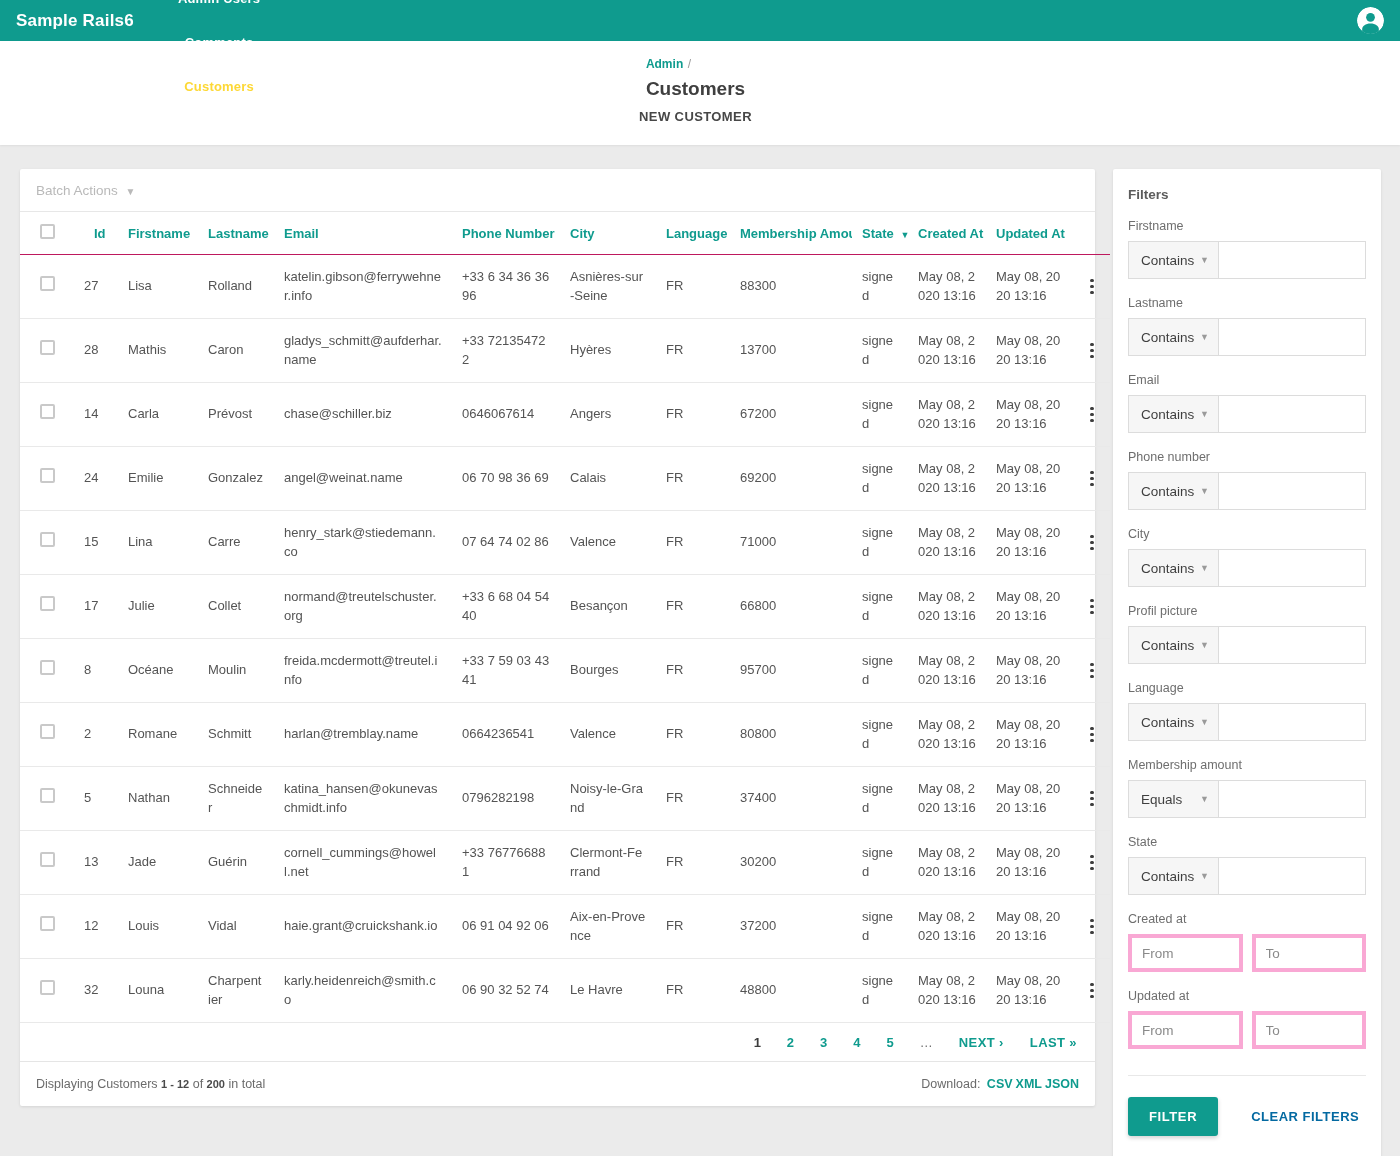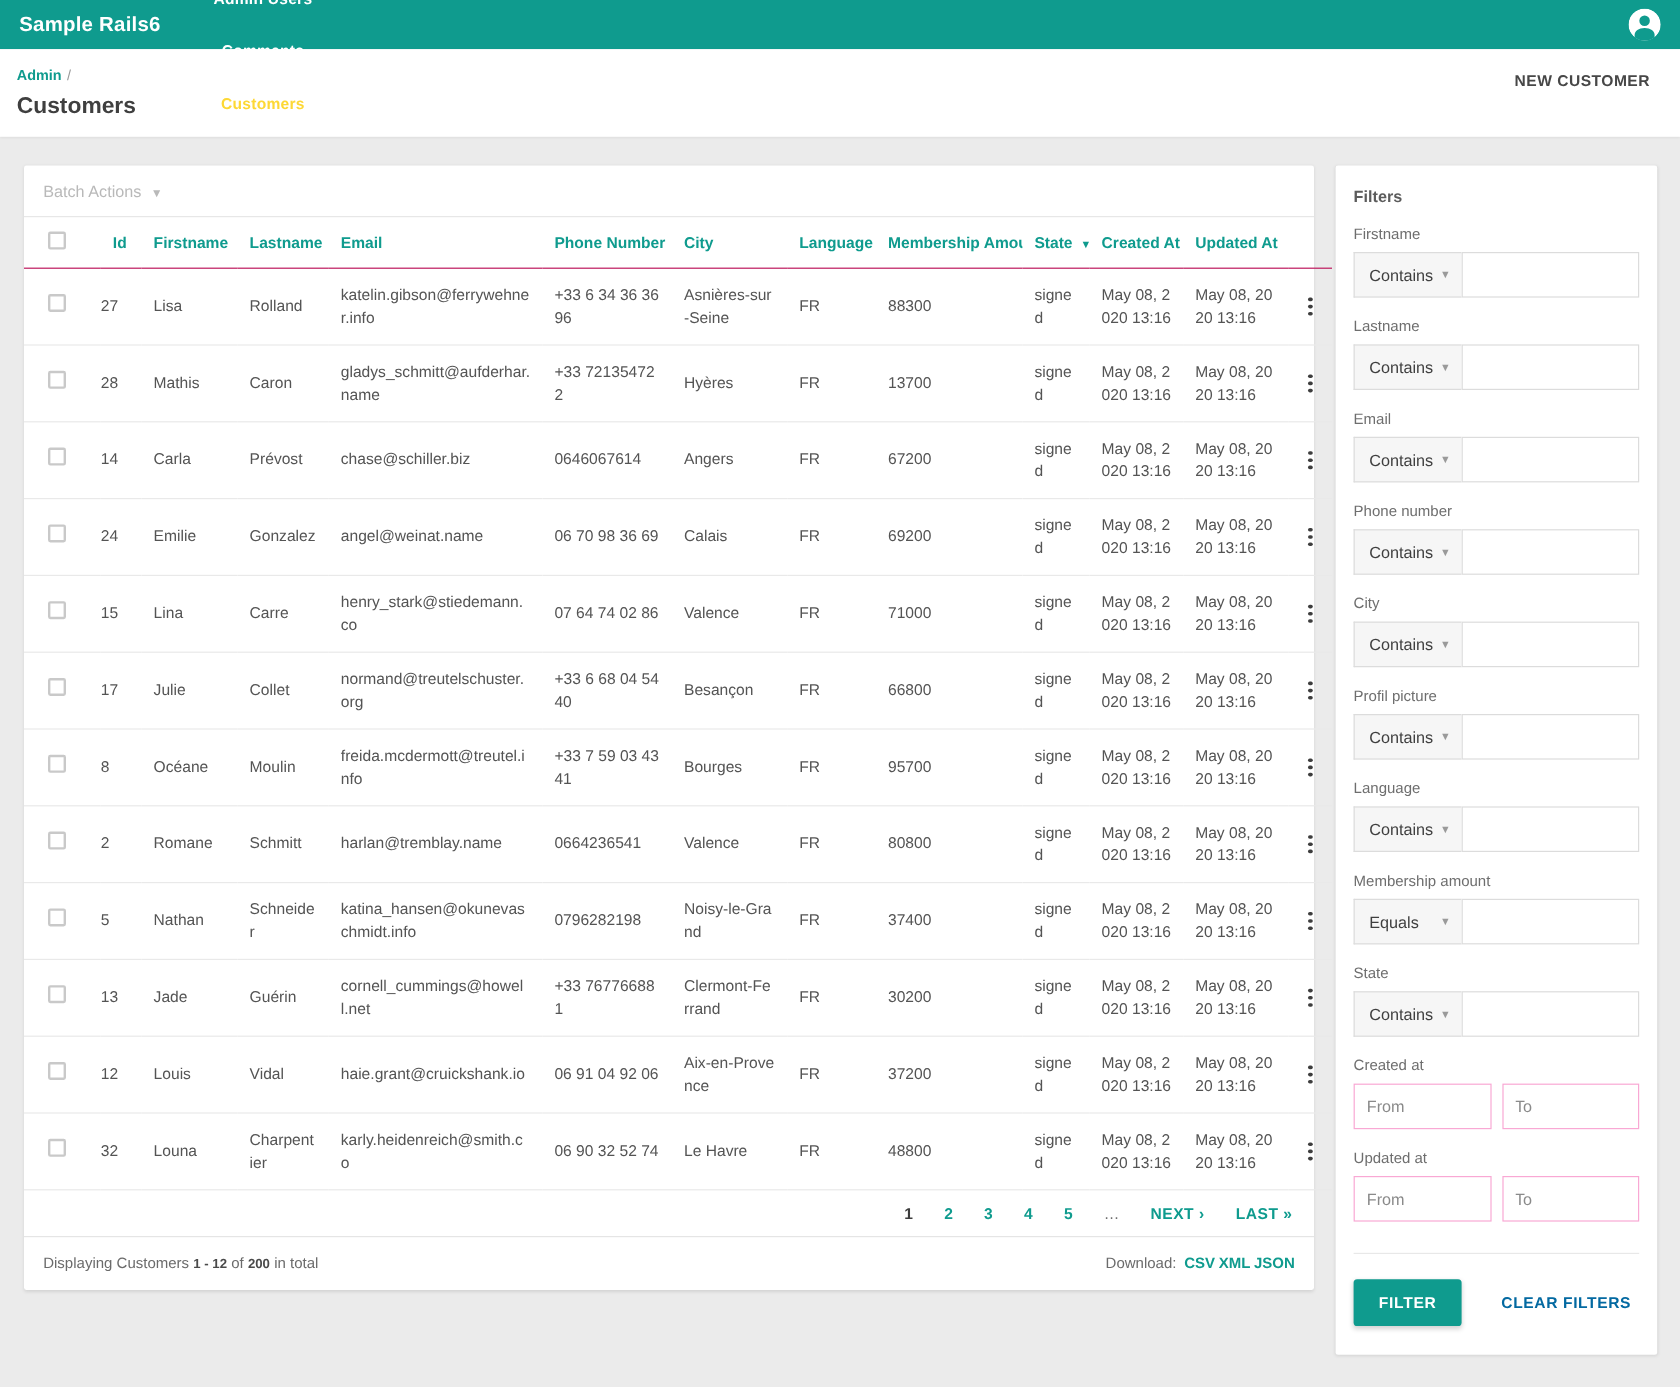--- a/index.html
+++ b/index.html
@@ -19,22 +19,23 @@
   }
   .brand { color:#fff; font-size:17px; font-weight:bold; margin-right:44px; letter-spacing:.2px; }
   .nav-items { display:flex; align-items:center; gap:29px;flex-direction:column; }
   .nav-item { color:#fff; font-size:13px; font-weight:bold; cursor:pointer; letter-spacing:.2px; }
   .nav-item.active { color:#fdd835; }
   .avatar { margin-left:auto; width:27px; height:27px; border-radius:50%; overflow:hidden; cursor:pointer; flex:none; }
 
   
   .page-header {
     background:#fff; padding:11px 23px 13px 14px;
-    display:flex; align-items:flex-start; justify-content:space-between;
+    display:flex; align-items:center; justify-content:space-between;
     box-shadow:0 1px 2px rgba(0,0,0,.06);
+    flex-direction:column;
   }
   .crumb-wrap { line-height:1.35; }
   .breadcrumb { font-size:12px; font-weight:bold; color:#0f9b8e; cursor:pointer; }
   .crumb-sep { font-size:12px; color:#9a9a9a; font-weight:normal; }
   .page-title { font-size:19px; font-weight:bold; color:#3f3f3f; margin-top:2px; }
   .new-btn { font-size:13px; font-weight:bold; color:#474747; letter-spacing:.4px; cursor:pointer; padding:8px 2px; }
 
   
   .main { display:flex; align-items:flex-start; padding:24px 19px 0 20px; gap:18px; }
   .panel {
@@ -101,21 +102,21 @@
   .op-select .op-text { font-size:13.5px; color:#3f3f3f; }
   .op-select .caret { color:#9a9a9a; font-size:9px; }
   .filter-input {
     flex:1; min-width:0; height:38px;
     border:1px solid #dcdcdc; background:#fff;
     font-family:"Liberation Sans", sans-serif; font-size:13.5px; color:#3f3f3f;
     padding:0 10px; outline:none; border-radius:0;
   }
   .date-row { display:flex; gap:9px; }
   .date-input {
-    width:50%; height:38px; border:1px solid #f9a8d4; background:#fff;
+    width:50%; height:38px; border:4px solid #f9a8d4; background:#fff;
     font-family:"Liberation Sans", sans-serif; font-size:13.5px; color:#3f3f3f;
     padding:0 10px; outline:none;
   }
   .date-input::placeholder, .filter-input::placeholder { color:#8a8a8a; opacity:1; }
   .filters-actions { margin-top:26px; border-top:1px solid #e8e8e8; padding-top:21px; display:flex; align-items:center; }
   .filter-btn {
     background:#0f9b8e; color:#fff; border:none; border-radius:3px;
     font-family:"Liberation Sans", sans-serif; font-size:13px; font-weight:bold; letter-spacing:.6px;
     padding:12px 21px; cursor:pointer; box-shadow:0 2px 4px rgba(0,0,0,.18);
   }

